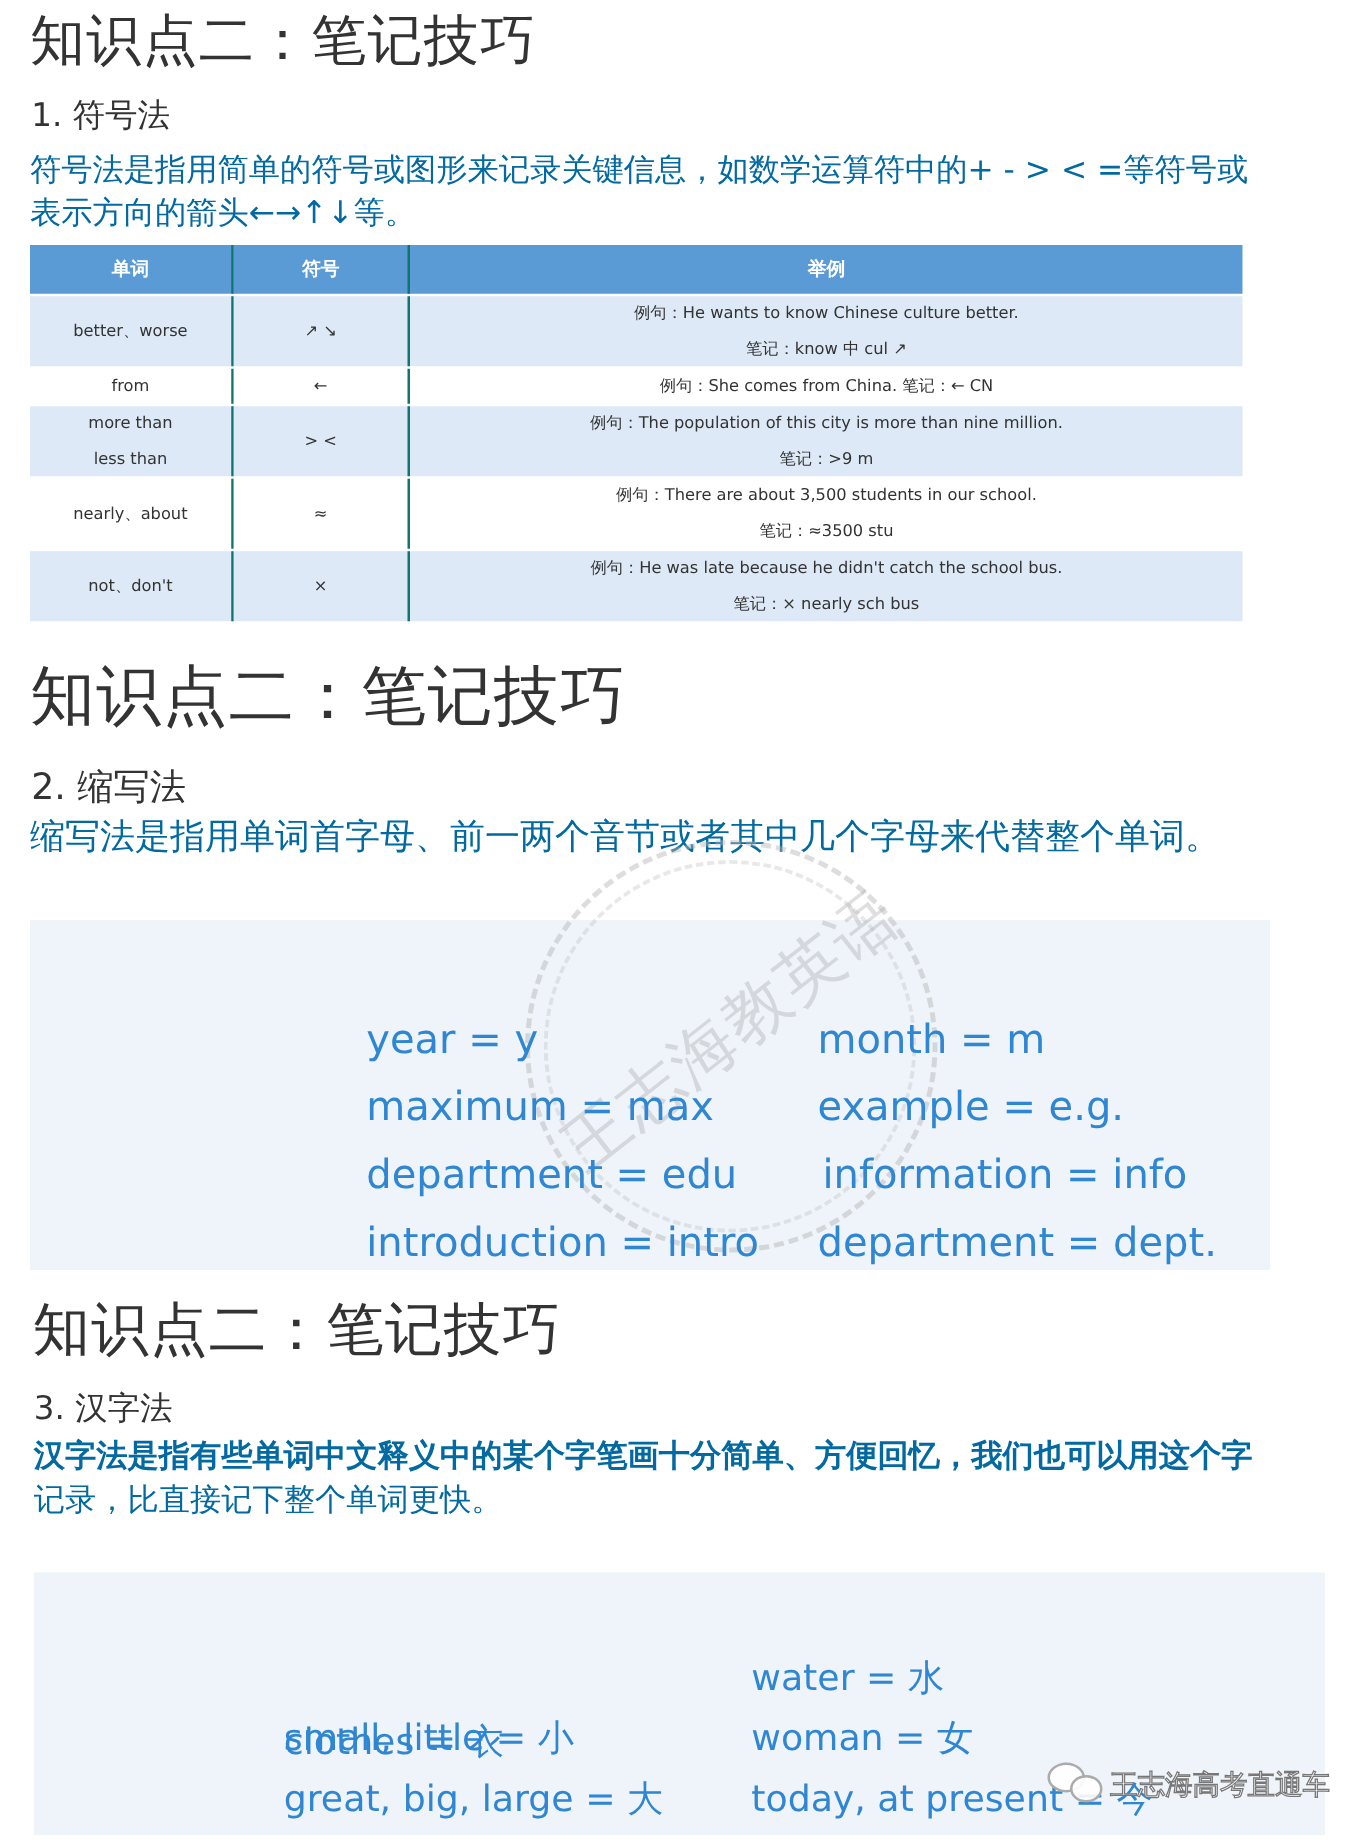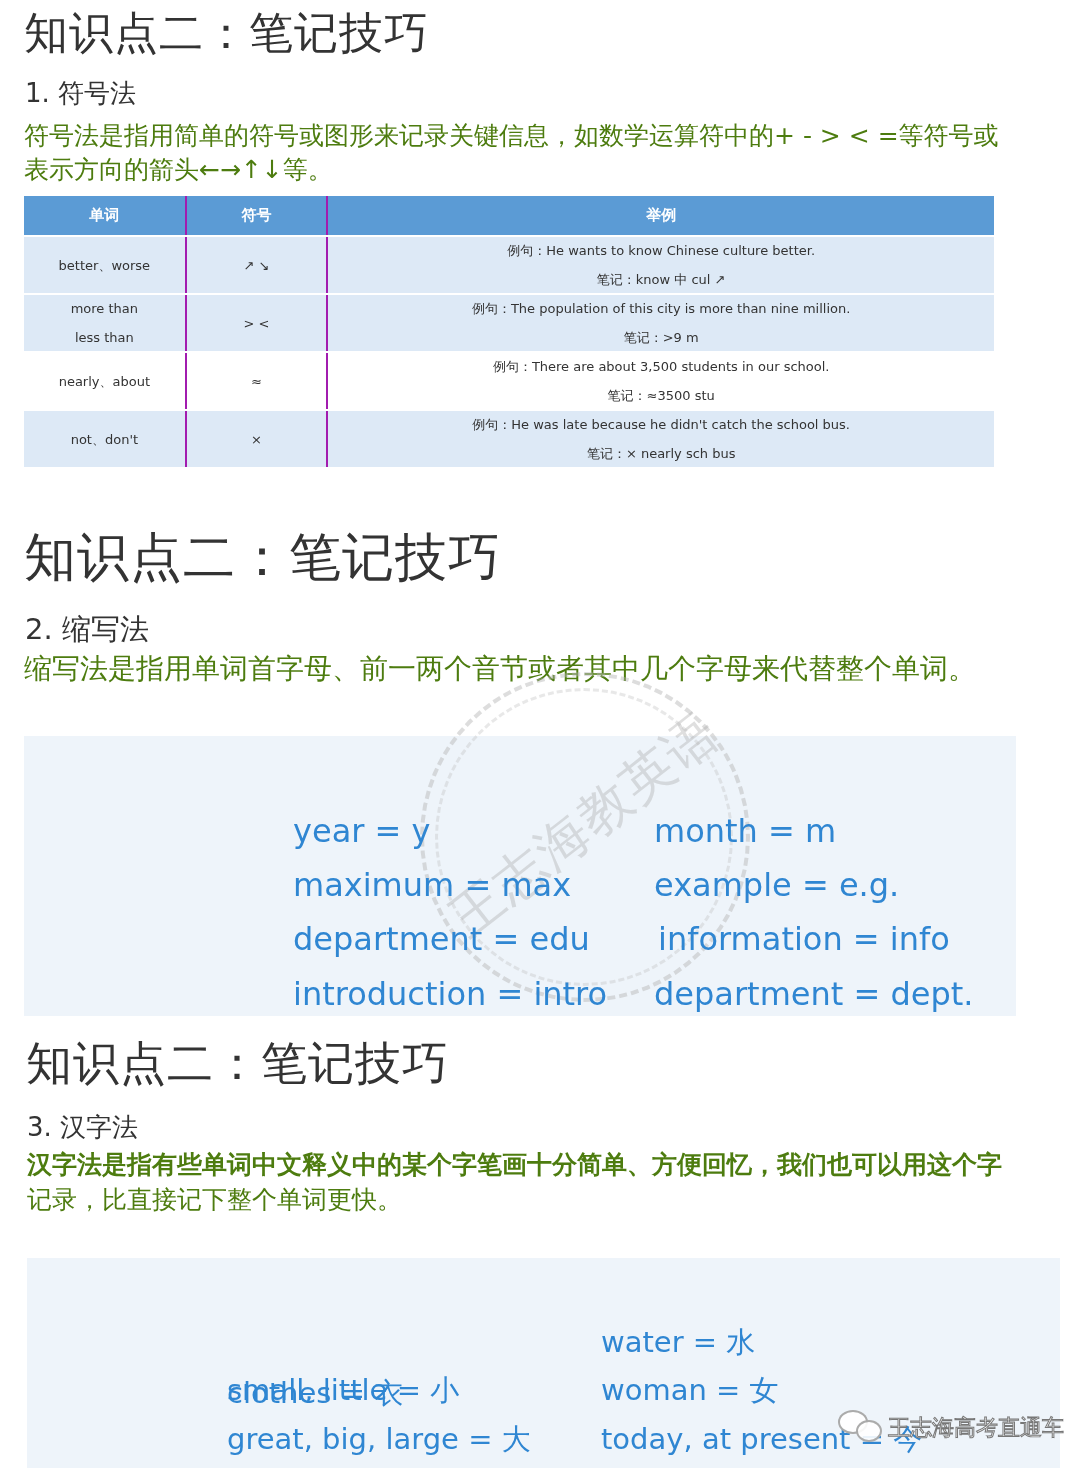--- a/index.html
+++ b/index.html
@@ -2,26 +2,26 @@
 <html><head>
 <meta charset="utf-8">
 <style>
   * { box-sizing: border-box; margin: 0; padding: 0; }
   html, body { width: 1080px; height: 1478px; background: #ffffff; overflow: hidden; }
   body { position: relative; font-family: "DejaVu Sans", "Liberation Sans", sans-serif; color: #333333; }
 
   .abs { position: absolute; }
   .title { font-size: 44px; color: #333333; letter-spacing: 1px; white-space: nowrap; line-height: 1; }
   .subtitle { font-size: 26px; color: #333333; white-space: nowrap; line-height: 1; }
-  .para { font-size: 25px; color: #4d7c0f; line-height: 34px; white-space: nowrap; }
+  .para { font-size: 25px; color: #0369a1; line-height: 34px; white-space: nowrap; }
 
   
   .table { position: absolute; left: 24px; top: 196px; width: 970px; border-collapse: separate; border-spacing: 0; }
   .tr { display: flex; width: 970px; }
-  .cell { display: flex; flex-direction: column; justify-content: center; align-items: center; text-align: center; font-size: 13px; color: #333333; border-right: 2px solid #a21caf; }
+  .cell { display: flex; flex-direction: column; justify-content: center; align-items: center; text-align: center; font-size: 13px; color: #333333; border-right: 2px solid #0f766e; }
   .cell:last-child { border-right: none; }
   .c1 { width: 170px; }
   .c2 { width: 148px; }
   .c3 { width: 696px; }
   .hdr .cell { background: #5b9bd5; color: #ffffff; font-weight: bold; font-size: 15px; height: 39px; }
   .row-blue .cell { background: #dde9f6; }
   .row-white .cell { background: #ffffff; }
   .cell .ln { line-height: 29px; white-space: nowrap; }
   .tr + .tr { border-top: 2px solid #ffffff; }
 
@@ -64,20 +64,31 @@
       </div>
     <div class="cell c2">
         <span class="ln">↗ ↘</span>
       </div>
     <div class="cell c3">
       <span class="ln">例句：He wants to know Chinese culture better.</span>
       <span class="ln">笔记：know 中 cul ↗</span>
     </div>
   </div>
 
+  <div class="tr row-white" style="height:30px;">
+    <div class="cell c1">
+        <span class="ln">from</span>
+      </div>
+    <div class="cell c2">
+        <span class="ln">←</span>
+      </div>
+    <div class="cell c3">
+        <span class="ln">例句：She comes from China. 笔记：← CN</span>
+      </div>
+  </div>
 
   <div class="tr row-blue" style="height:58px;">
     <div class="cell c1">
       <span class="ln">more than</span>
       <span class="ln">less than</span>
     </div>
     <div class="cell c2">
         <span class="ln">&gt; &lt;</span>
       </div>
     <div class="cell c3">

